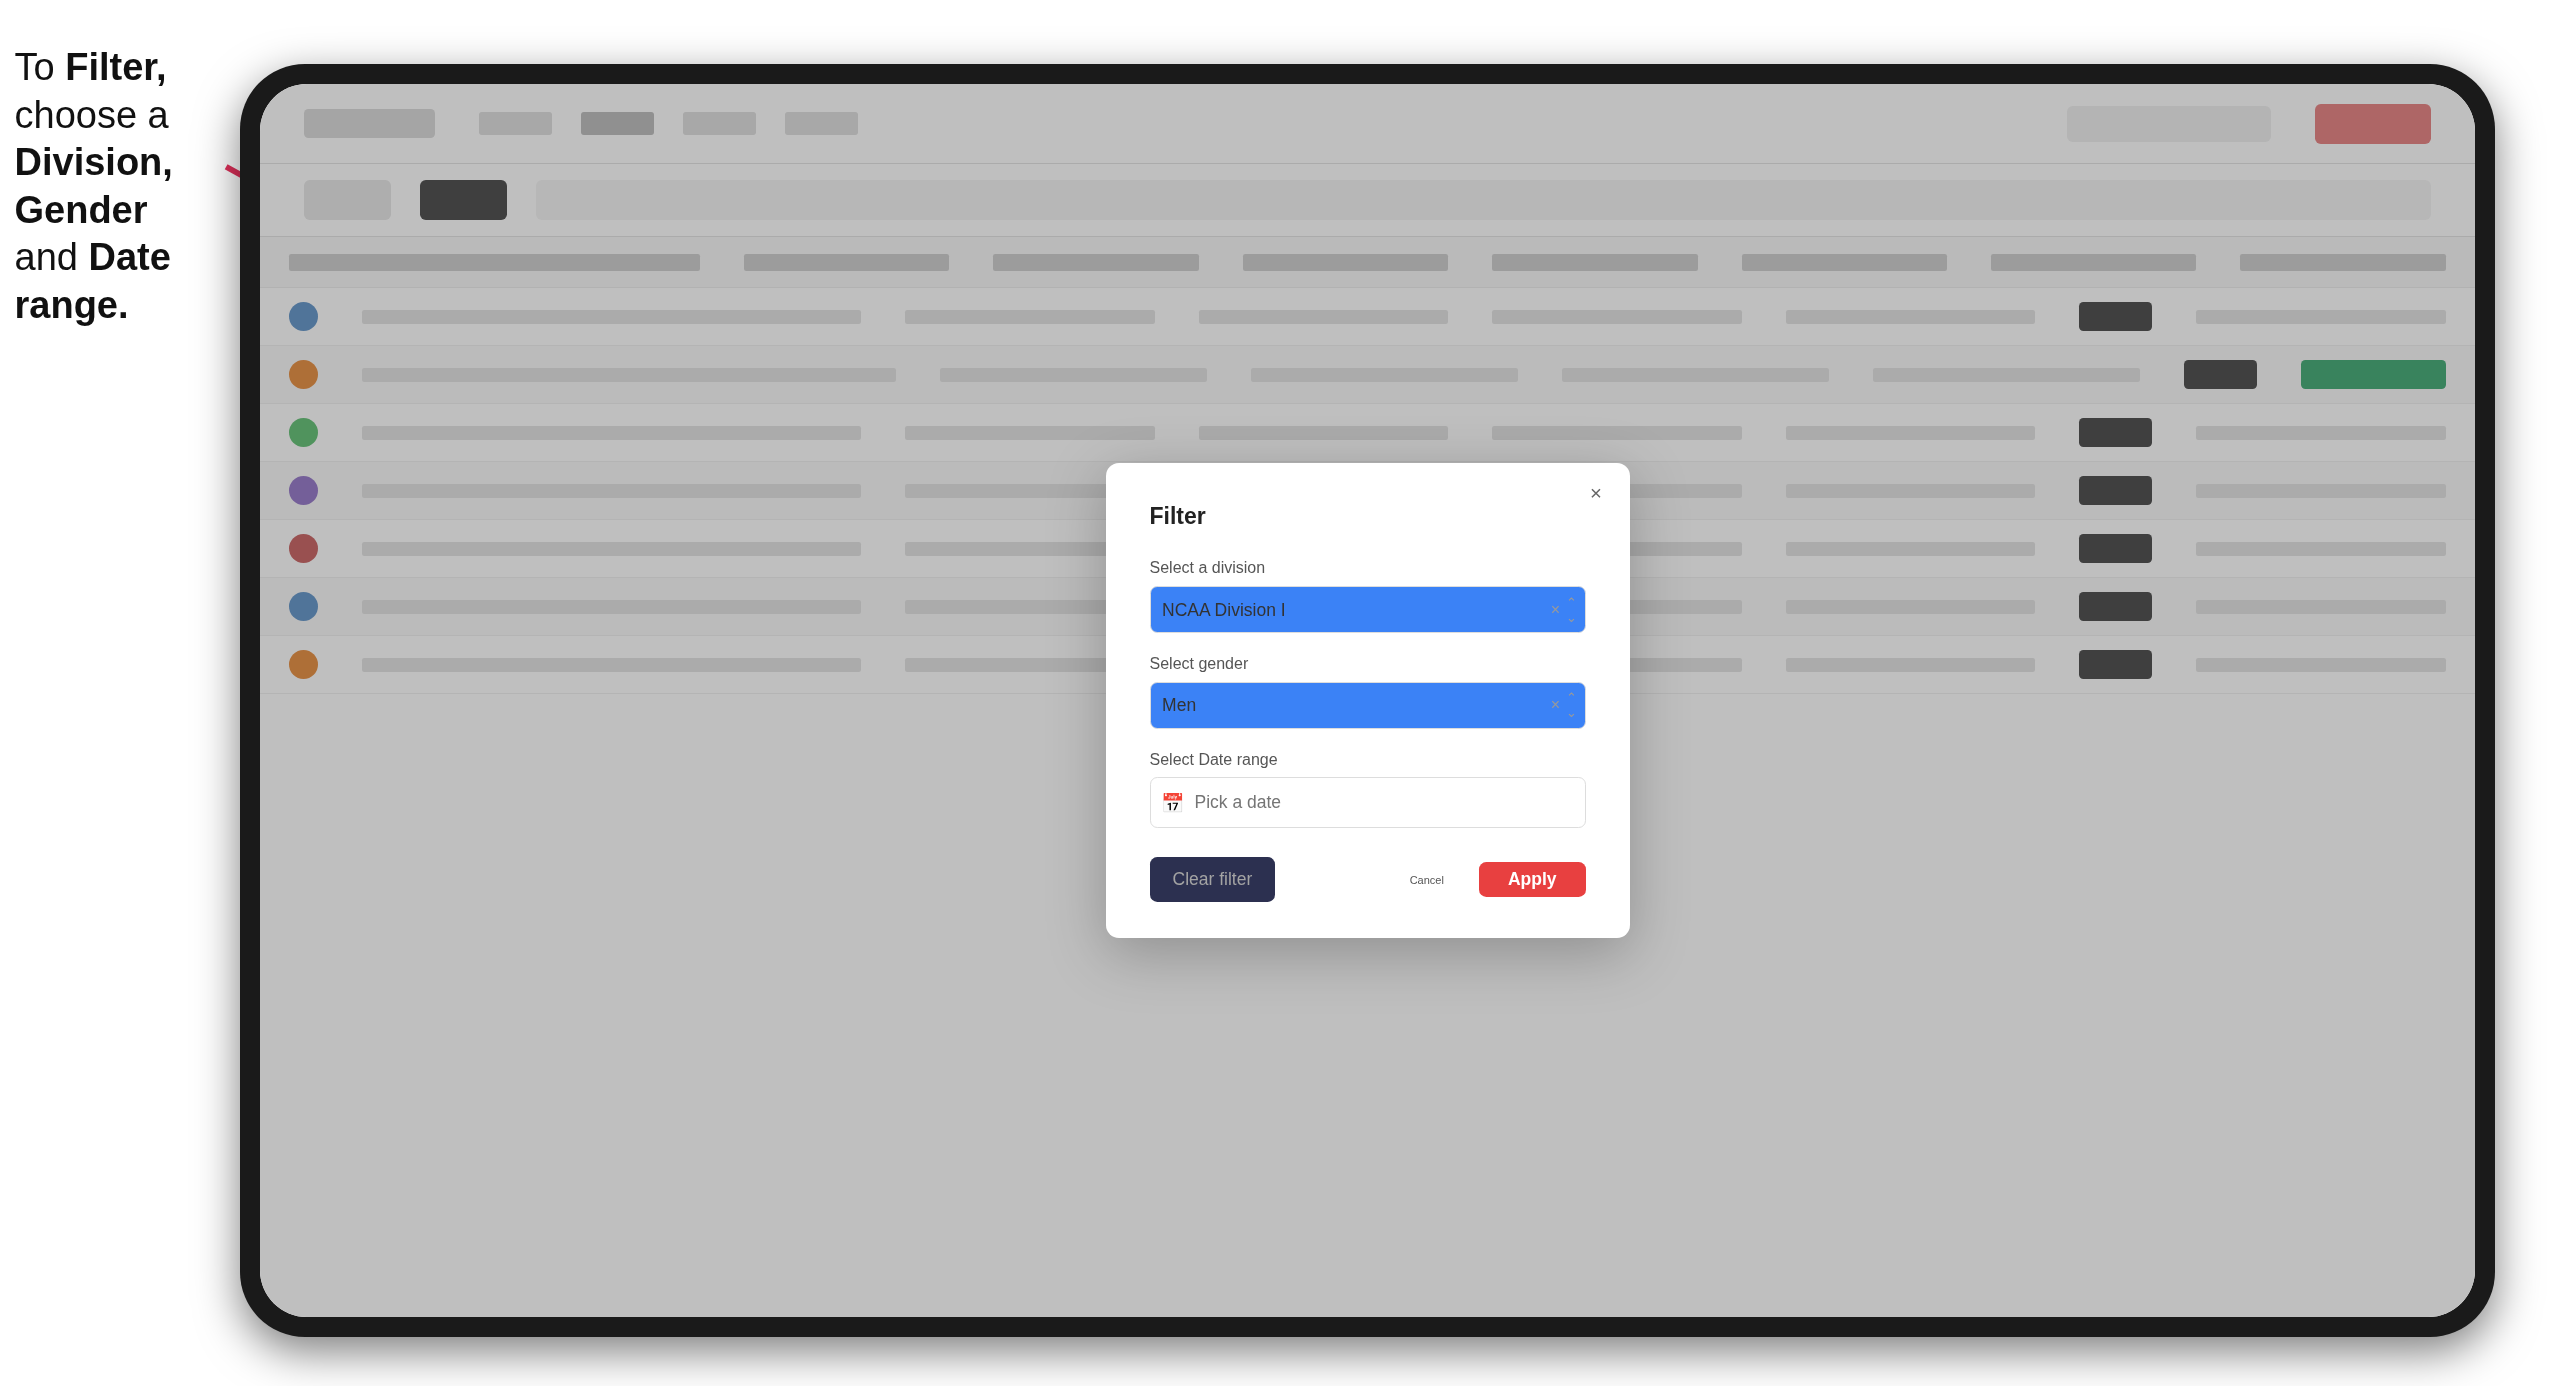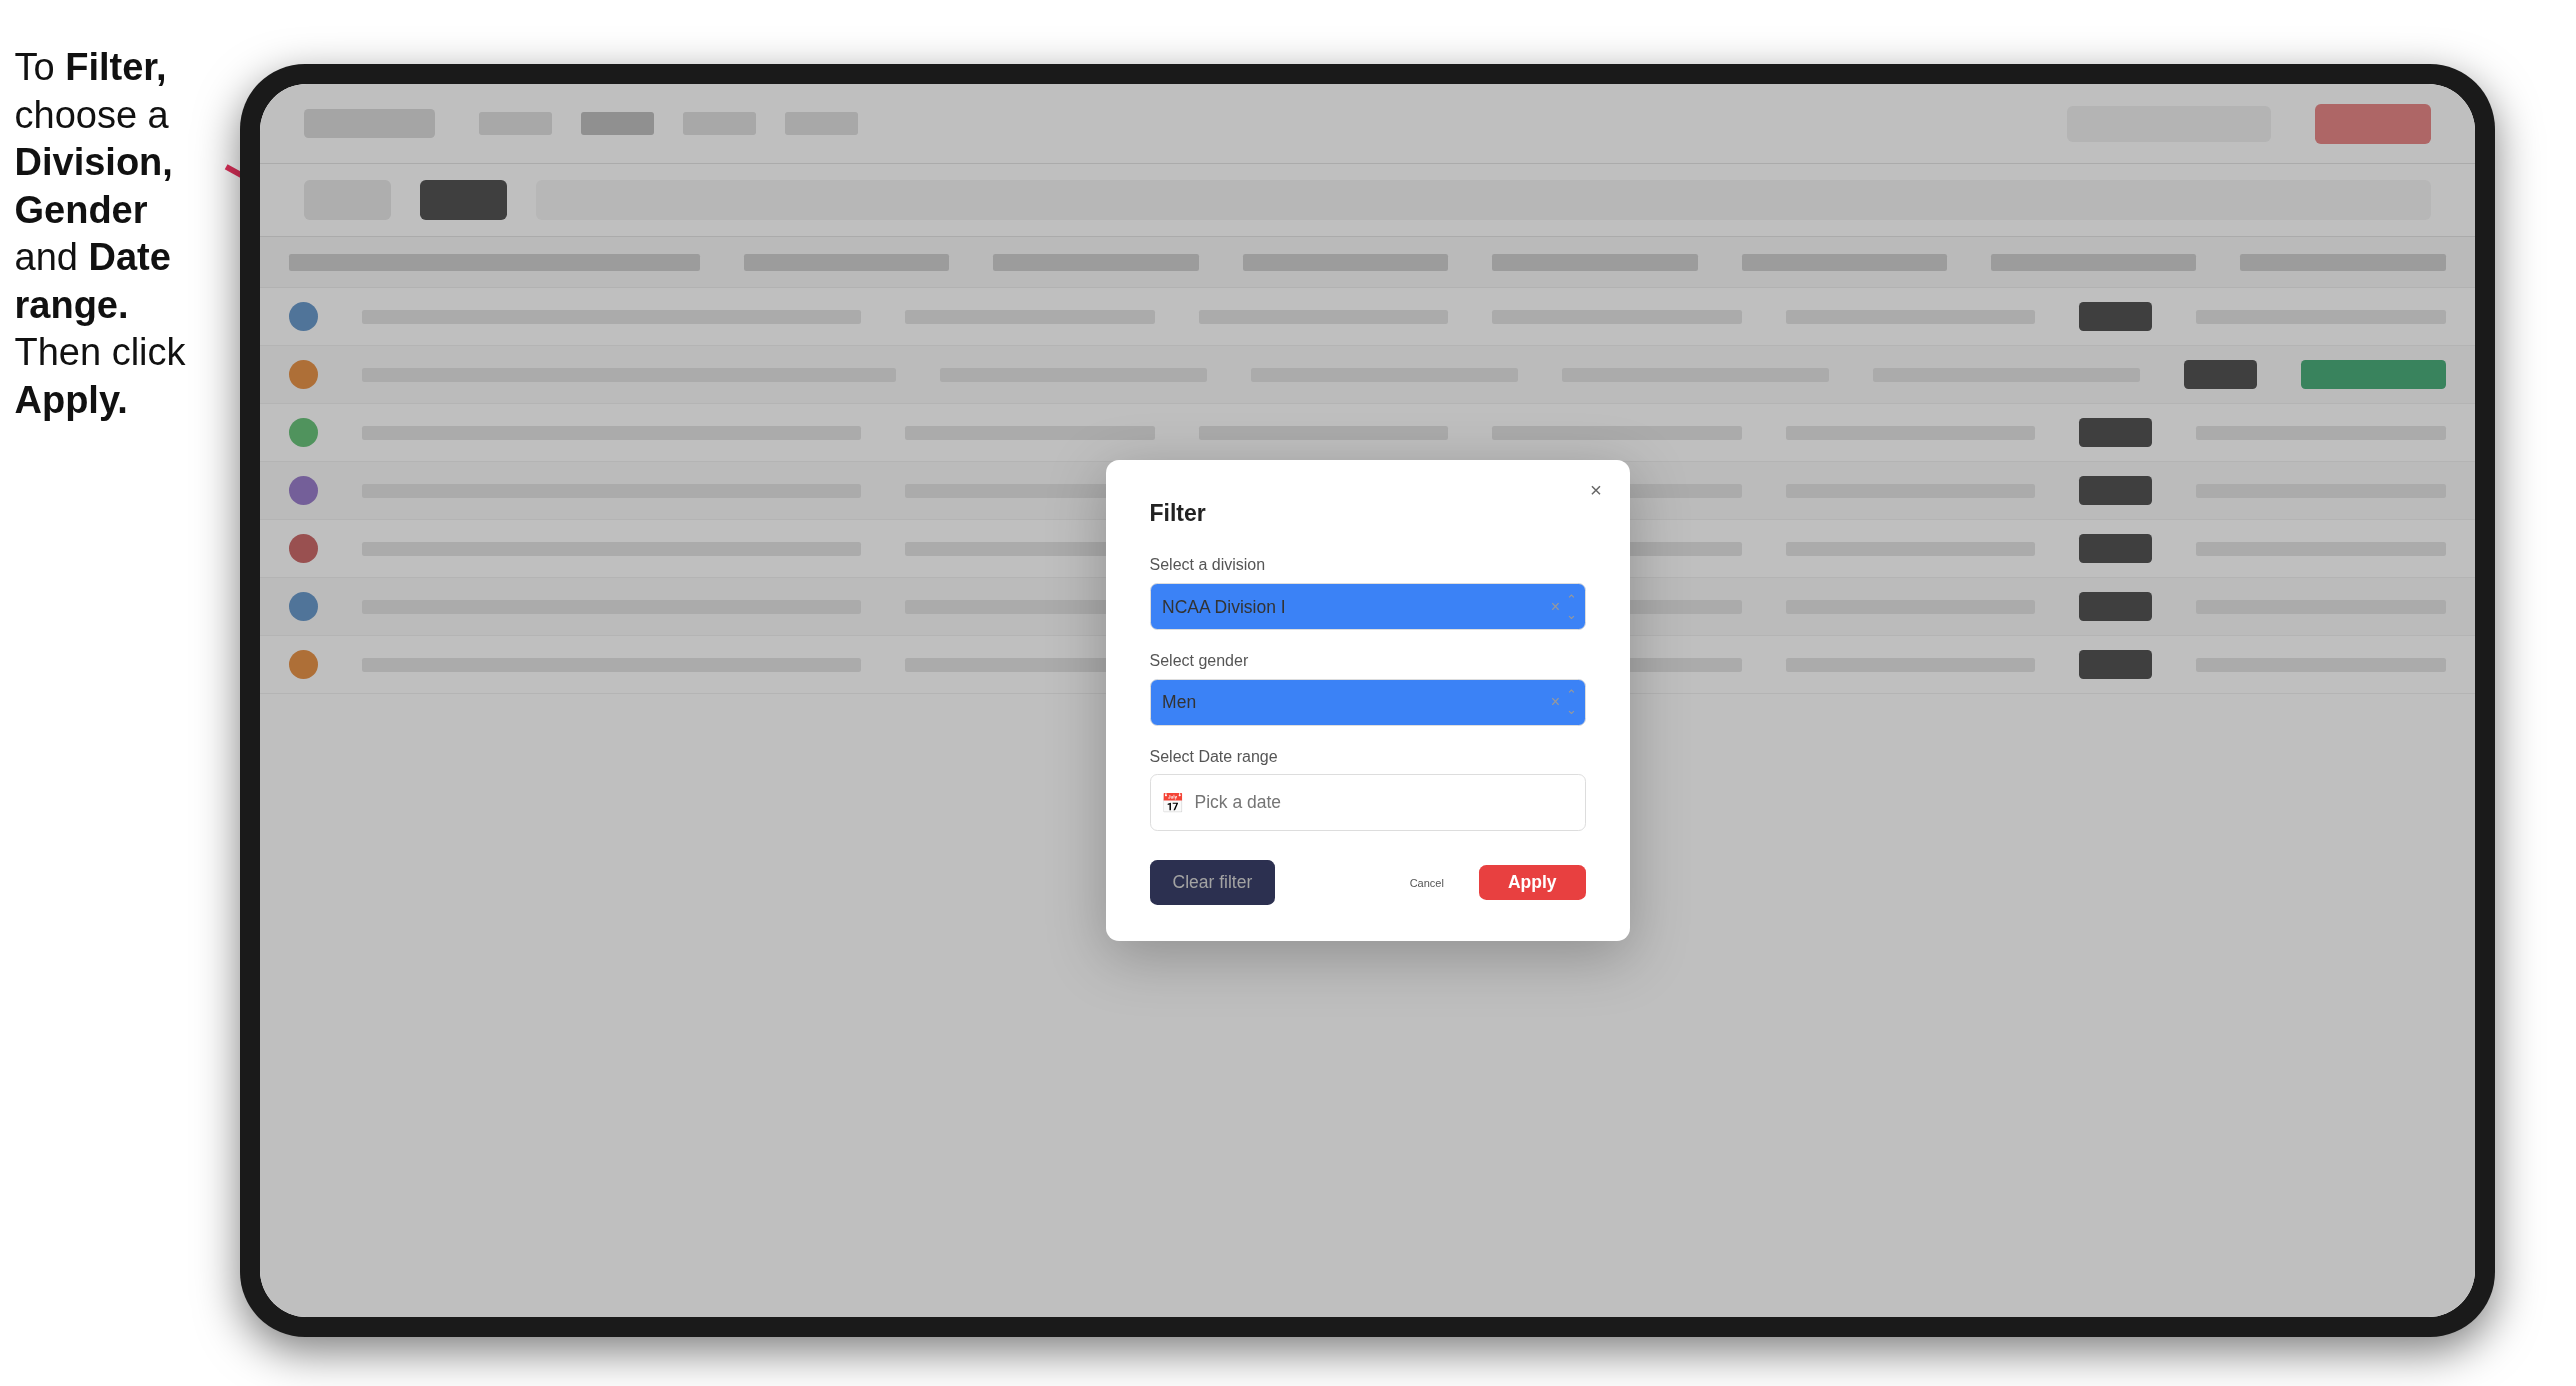--- a/index.html
+++ b/index.html
@@ -320,21 +320,21 @@
       font-size: 13px;
       color: #999;
     }
 
     .date-input-wrapper {
       position: relative;
     }
 
     .date-input-wrapper input {
       width: 100%;
-      height: 57px;
+      height: 51px;
       border: 1.1px solid #ddd;
       border-radius: 7.3px;
       padding: 0 11.6px 0 44px;
       font-size: 17.5px;
       color: #aaa;
       background: #fff;
     }
 
     .date-icon {
       position: absolute;
@@ -389,21 +389,20 @@
       cursor: pointer;
     }
   </style>
 </head>
 <body>
 
 <div class="instruction-text">
   <span>To <span class="bold">Filter,</span> choose a</span><br>
   <span class="bold">Division, Gender</span><br>
   <span>and <span class="bold">Date range.</span></span><br>
-  <span>Then click <span class="bold">Apply.</span></span>
 </div>
 
 <div class="arrow-container">
   <svg viewBox="0 0 500 300" xmlns="http://www.w3.org/2000/svg">
     <defs>
       <marker id="arrowhead" markerWidth="10" markerHeight="7" refX="3" refY="3.5" orient="auto">
         <polygon points="0 0, 10 3.5, 0 7" fill="#e0305a"></polygon>
       </marker>
     </defs>
     <line x1="30" y1="30" x2="430" y2="250" stroke="#e0305a" stroke-width="8" marker-end="url(#arrowhead)"></line>

